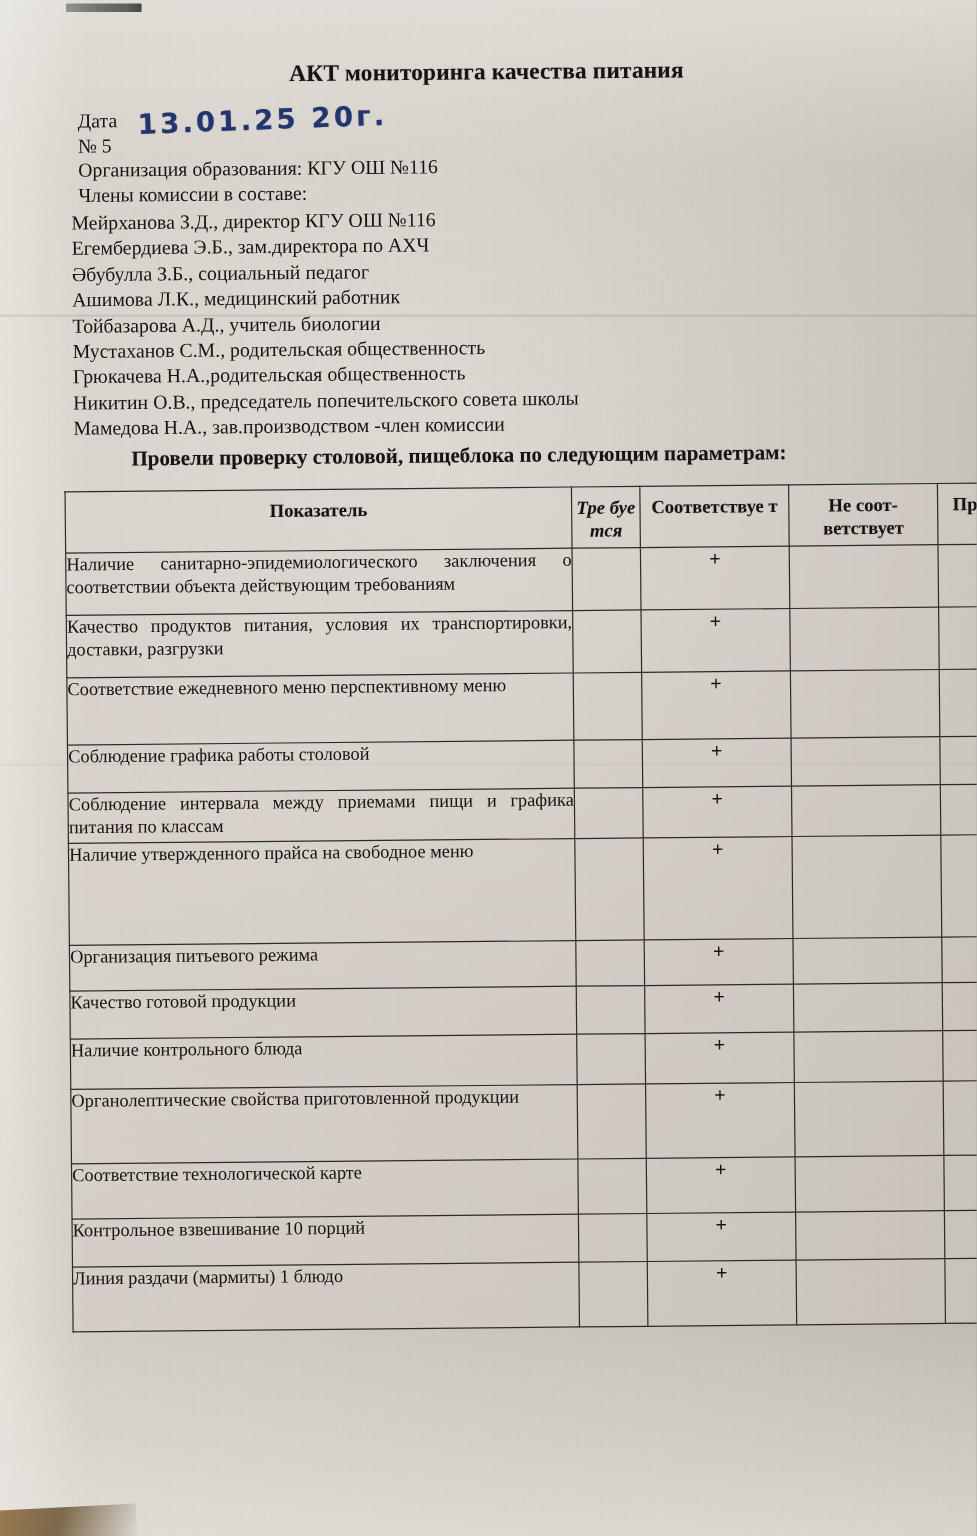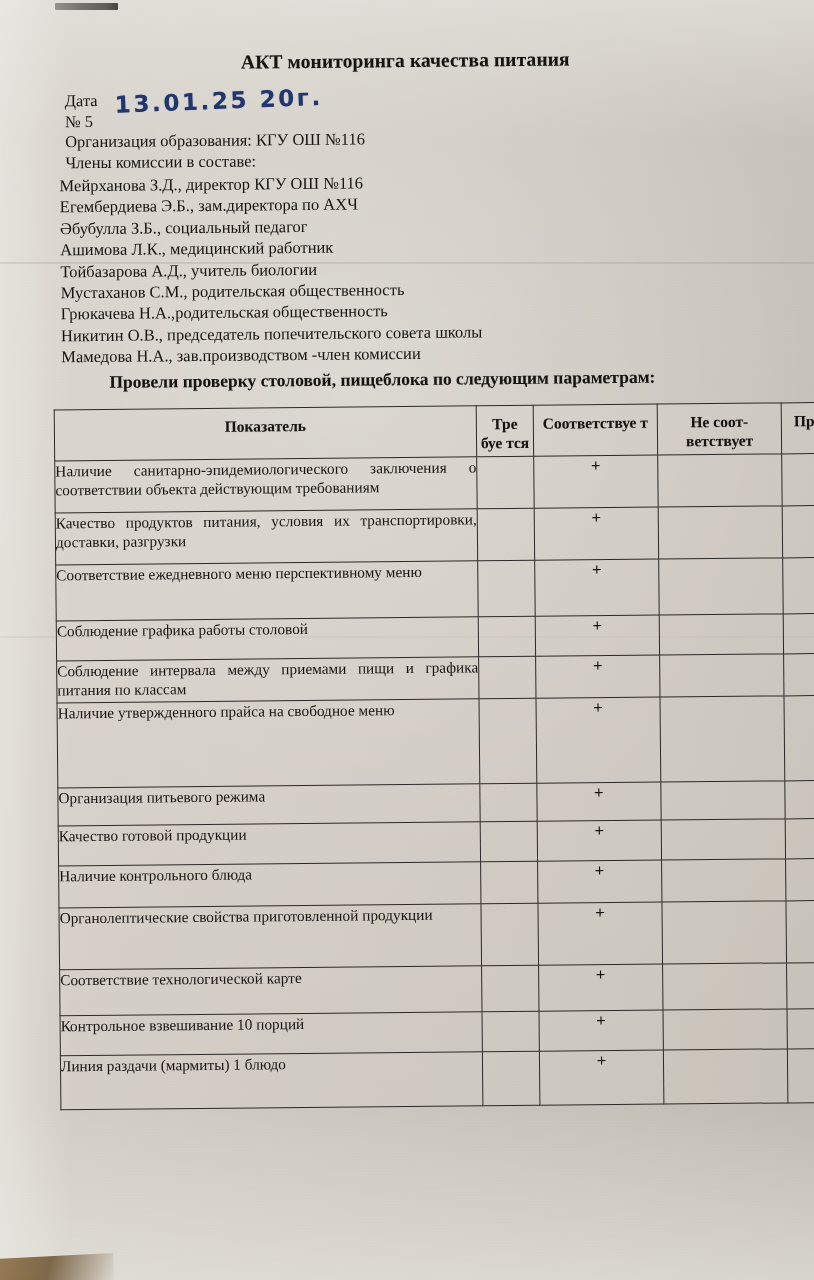--- a/index.html
+++ b/index.html
@@ -172,21 +172,21 @@
   table.audit th {
     text-align: center;
     font-weight: bold;
     font-size: 15.5px;
     line-height: 18.5px;
     padding: 9px 3px 4px 3px;
     vertical-align: top;
     text-shadow: 0 0 1px rgba(0,0,0,0.22);
   }
   th.col-indicator { width: 415px; }
-  th.col-required  { width: 50px; }
+  th.col-required  { width: 50px; font-style: italic; }
   th.col-compliant { width: 117px; }
   th.col-noncompliant { width: 117px; }
   th.col-note { width: 101px; }
 
   td.cell-indicator {
     font-size: 15.3px;
     line-height: 19px;
     padding: 7px 9px 6px 11px;
     text-align: justify;
     text-justify: inter-word;

